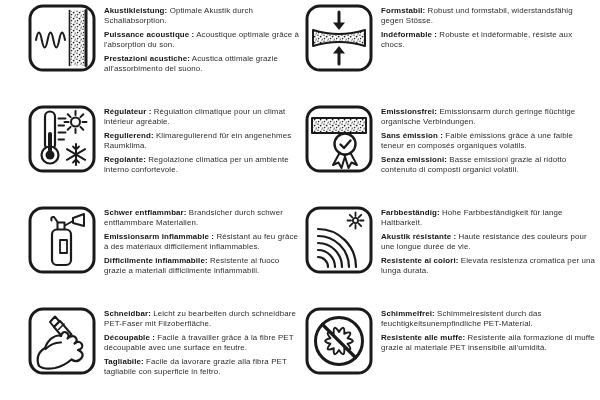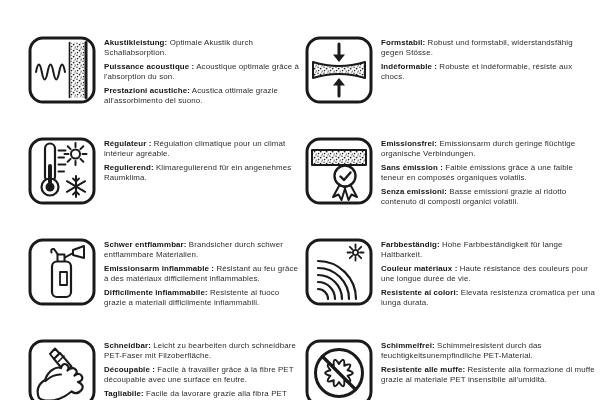--- a/index.html
+++ b/index.html
@@ -8,21 +8,21 @@
     font-family:"Liberation Sans","DejaVu Sans",sans-serif;
   }
   .sheet{
     box-sizing:border-box;width:600px;height:400px;
     padding:4px 0 0 28px;
     display:grid;
     grid-template-columns:272px 292px;
     column-gap:5px;
     grid-auto-rows:101px;
   }
-  .cell{display:flex;gap:8px;align-items:flex-start;margin-top:32px;}
+  .cell{display:flex;gap:8px;align-items:flex-start;}
   .iconbox{width:68px;height:68px;flex:0 0 68px;}
   .iconbox svg{display:block;width:68px;height:68px;}
   .texts{flex:1;padding-top:2px;min-width:0;}
   .texts p{
     margin:0 0 4.5px 0;
     font-size:7.9px;line-height:9.7px;letter-spacing:.12px;
     color:#2d2d2d;
   }
   .texts b{font-weight:700;color:#151515;}
 </style>
@@ -111,20 +111,21 @@
           <line x1="38.9" y1="44.2" x2="57.1" y2="54.8"></line>
           <line x1="38.9" y1="54.8" x2="57.1" y2="44.2"></line>
           <path d="M45 41.5 L48 44.5 L51 41.5" stroke-width="1.8"></path>
           <path d="M45 57.5 L48 54.5 L51 57.5" stroke-width="1.8"></path>
         </g>
       </svg>
     </div>
     <div class="texts">
       <p><b>Régulateur :</b> <span>Régulation climatique pour un climat intérieur agréable.</span></p>
       <p><b>Regulierend:</b> <span>Klimaregulierend für ein angenehmes Raumklima.</span></p>
+      <p><b>Regolante:</b> <span>Regolazione climatica per un ambiente interno confortevole.</span></p>
     </div>
   </div>
 
   <div class="cell">
     <div class="iconbox">
       <svg viewBox="0 0 68 68" stroke="#1a1a1a" fill="none" stroke-linecap="round" stroke-linejoin="round">
         <defs>
           <pattern id="p4" width="6" height="6" patternUnits="userSpaceOnUse">
             <circle cx="1" cy="1.2" r=".7" fill="#222" stroke="none"></circle>
               <circle cx="3.6" cy="2.6" r=".9" fill="#222" stroke="none"></circle>
@@ -186,21 +187,21 @@
             <line x1="50.5" y1="19" x2="50.5" y2="22.5"></line>
           <line x1="53.7" y1="11.3" x2="56.2" y2="8.8"></line>
             <line x1="47.3" y1="11.3" x2="44.8" y2="8.8"></line>
           <line x1="53.7" y1="17.7" x2="56.2" y2="20.2"></line>
             <line x1="47.3" y1="17.7" x2="44.8" y2="20.2"></line>
         </g>
       </svg>
     </div>
     <div class="texts">
       <p><b>Farbbeständig:</b> <span>Hohe Farbbeständigkeit für lange Haltbarkeit.</span></p>
-      <p><b>Couleur matériaux :</b> <span>Haute résistance des couleurs pour une longue durée de vie.</span></p>
+      <p><b>Akustik résistante :</b> <span>Haute résistance des couleurs pour une longue durée de vie.</span></p>
       <p><b>Resistente ai colori:</b> <span>Elevata resistenza cromatica per una lunga durata.</span></p>
     </div>
   </div>
 
   <div class="cell">
     <div class="iconbox">
       <svg viewBox="0 0 68 68" stroke="#1a1a1a" fill="none" stroke-linecap="round" stroke-linejoin="round">
         <rect x="2" y="2" width="64" height="64" rx="13" stroke-width="3"></rect>
         <polygon points="22,15 27,9.5 31.5,14.5 26,20" fill="#ffffff" stroke-width="2"></polygon>
         <polygon points="26,20 32,14 43.5,27.5 37,33" fill="#ffffff" stroke-width="2"></polygon>

